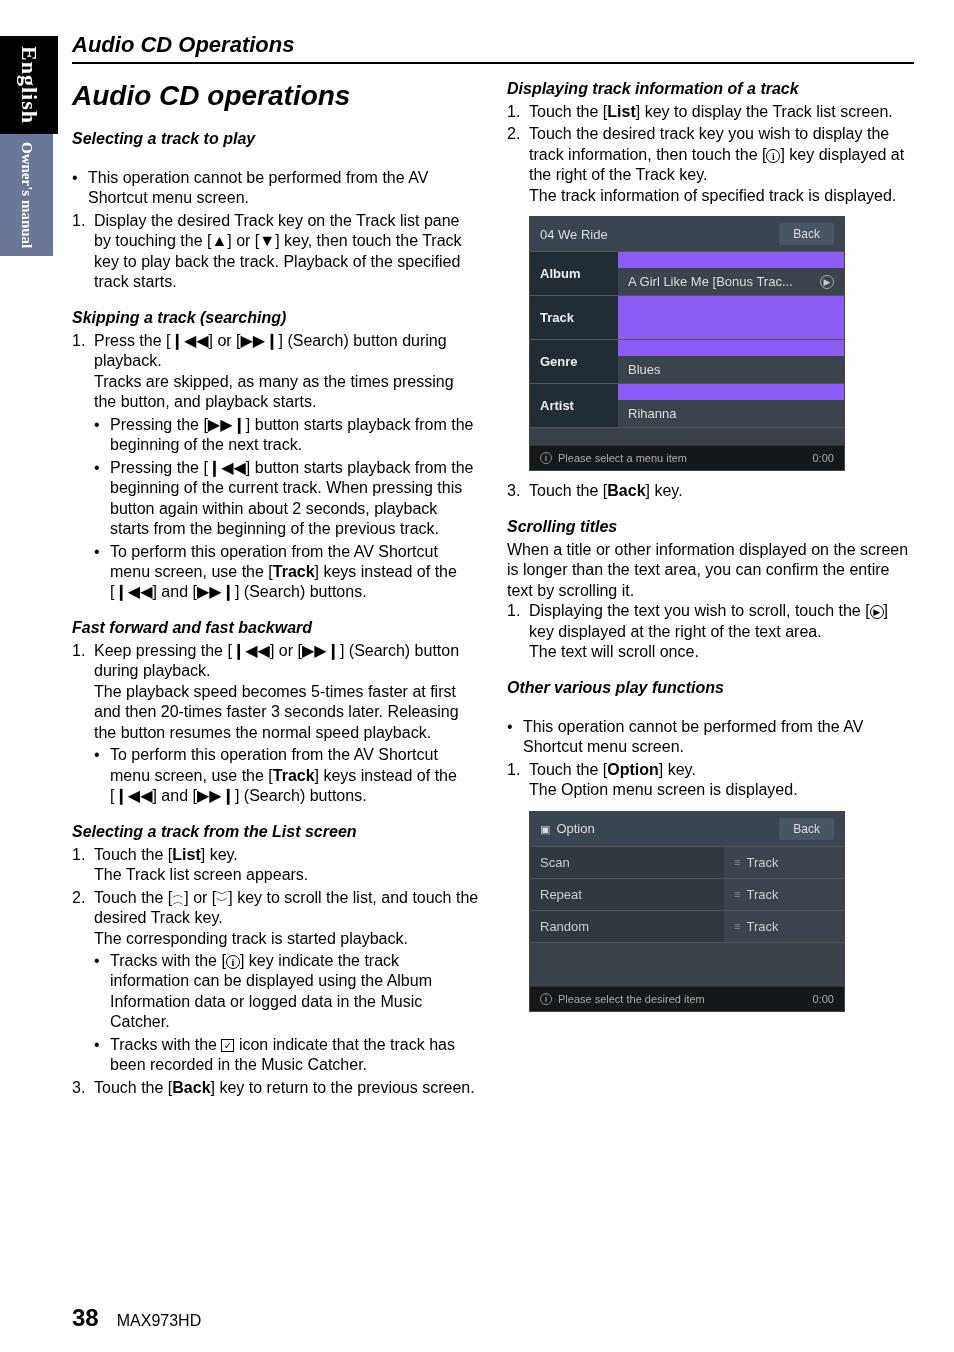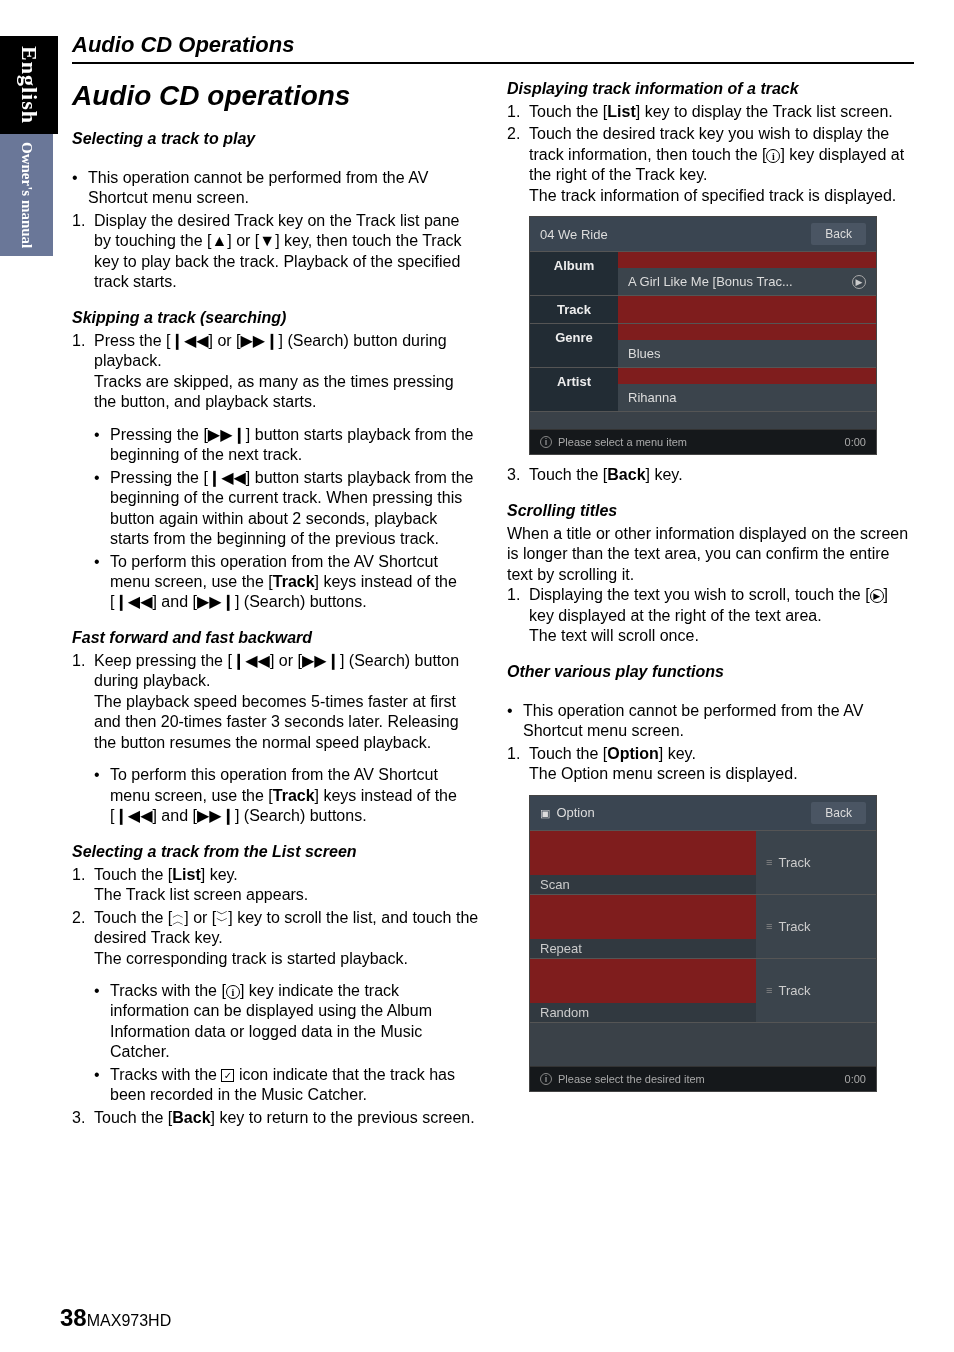--- a/index.html
+++ b/index.html
@@ -13,39 +13,39 @@
   .col { flex: 1; min-width: 0; }
   h1.page-title { font-family: Arial, sans-serif; font-style: italic; font-weight: bold; font-size: 28px; margin-bottom: 18px; margin-top: 6px; }
   h2.sec { font-family: Arial, sans-serif; font-style: italic; font-weight: bold; font-size: 16px; margin-top: 16px; margin-bottom: 4px; }
   p, li { font-size: 16px; line-height: 1.28; }
   ul.bullets { list-style: none; padding-left: 0; }
   ul.bullets > li { position: relative; padding-left: 16px; margin-bottom: 2px; margin-top: 20px; }
   ul.bullets > li::before { content: "•"; position: absolute; left: 0; top: 0; font-size: 16px; }
   ol.nums { list-style: none; padding-left: 0; counter-reset: item; }
   ol.nums > li { position: relative; padding-left: 22px; margin-bottom: 2px; }
   ol.nums > li::before { counter-increment: item; content: counter(item) "."; position: absolute; left: 0; top: 0; }
-  ul.sub { list-style: none; padding-left: 0; margin-top: 12px; }
+  ul.sub { list-style: none; padding-left: 0; margin-top: 2px; }
   ul.sub > li { position: relative; padding-left: 16px; margin-bottom: 2px; }
   ul.sub > li::before { content: "•"; position: absolute; left: 0; top: 0; }
-  .img-block { margin: 10px 0 10px 22px; border: 1px solid #444; background: #7f1d1d; color: #ccc; font-size: 13px; width: 348px; }
+  .img-block { margin: 10px 0 10px 22px; border: 1px solid #444; background: #8b5cf6; color: #ccc; font-size: 13px; width: 316px; }
   .img-header { display: flex; justify-content: space-between; align-items: center; background: #3a4551; color: #ddd; padding: 6px 10px; font-size: 13px; }
   .img-back { background: #4a5563; padding: 4px 14px; border-radius: 2px; font-size: 12px; }
   .img-row { display: flex; border-top: 1px solid #555; }
-  .img-label { width: 88px; padding: 6px 10px; background: #222c34; color: #eee; font-weight: bold; text-align: center; }
+  .img-label { width: 88px; padding: 14px 10px; background: #222c34; color: #eee; font-weight: bold; }
   .img-val { flex: 1; padding: 6px 10px; background: #3b444c; color: #ddd; display: flex; align-items: center; justify-content: space-between; margin-top: 16px; }
   .img-footer { background: #15181b; color: #aaa; font-size: 11px; padding: 6px 10px; display: flex; justify-content: space-between; align-items: center; border-top: 1px solid #333; }
   .img-footer-left { display: flex; align-items: center; gap: 6px; }
   .info-ic { display:inline-block; width:12px; height:12px; border:1px solid #888; border-radius:50%; font-size:9px; line-height:11px; text-align:center; color:#ccc; }
   .scroll-ic { display:inline-block; width:14px; height:14px; border:1px solid #aaa; border-radius:50%; font-size:9px; line-height:13px; text-align:center; color:#ccc; }
   .opt-row { display:flex; justify-content:space-between; border-top:1px solid #555; }
-  .opt-l { padding:2px 10px; background:#313940; flex:1;margin-top:44px; }
+  .opt-l { padding:8px 10px; background:#313940; flex:1; }
   .opt-r { padding:6px 10px; background:#3b444c; width:120px; display:flex; align-items:center; gap:6px; }
   .opt-icon { color:#888; font-size:11px; }
   .opt-spacer { height: 44px; background:#3a4148; border-top:1px solid #555; }
-  .footer { position: absolute; bottom: 20px; left: 60px; display: flex; align-items: baseline; }
+  .footer { position: absolute; bottom: 20px; left: 72px; display: flex; align-items: baseline; gap: 18px; }
   .page-num { font-size: 24px; font-weight: bold; }
   .model { font-size: 16px; }
   .glyph { font-family: Arial, sans-serif; }
   .check-ic { display:inline-block; width:13px; height:13px; border:1px solid #000; vertical-align:middle; font-size:10px; line-height:12px; text-align:center; }
   .circ-i { display:inline-block; width:14px; height:14px; border:1px solid #000; border-radius:50%; vertical-align:middle; font-size:10px; line-height:13px; text-align:center; font-family: Georgia, serif; font-weight:bold; }
   .circ-tri { display:inline-block; width:14px; height:14px; border:1px solid #000; border-radius:50%; vertical-align:middle; font-size:9px; line-height:13px; text-align:center; }
   .chev2 { display:inline-block; line-height:0.6; vertical-align:middle; font-size:12px; text-align:center; }
 </style>
 </head>
 <body>

